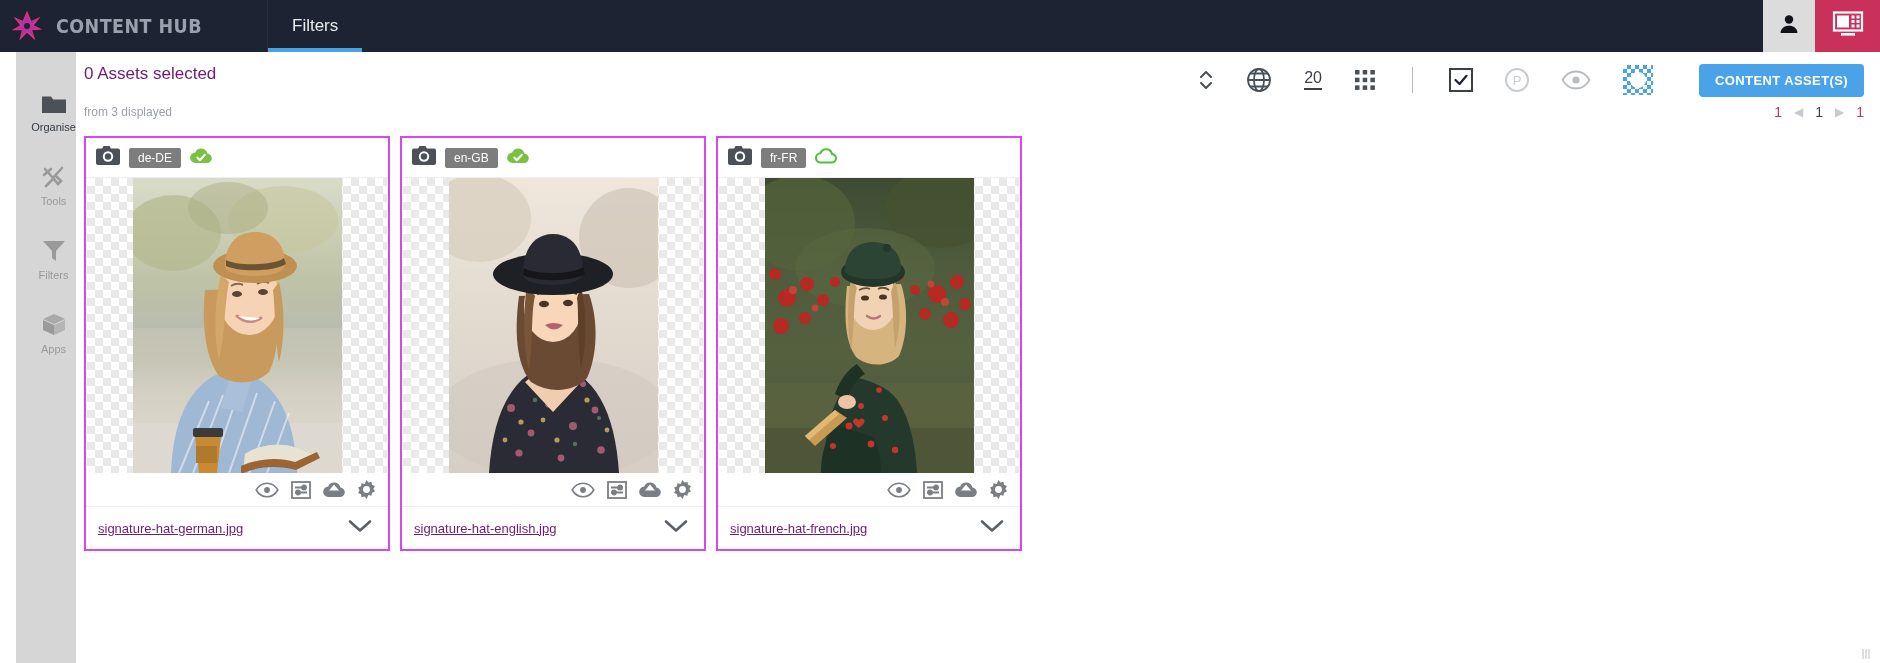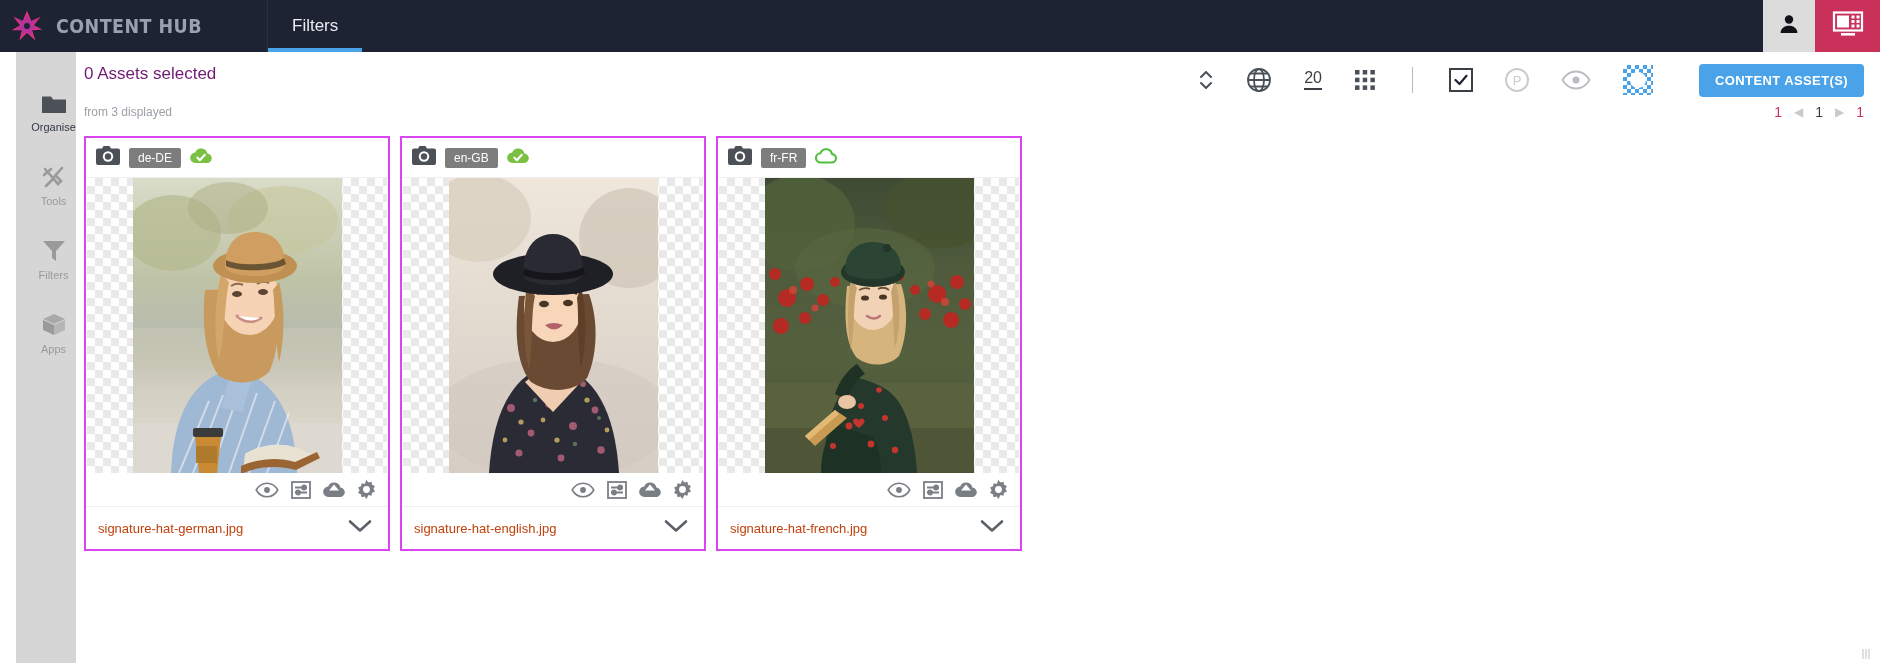--- a/index.html
+++ b/index.html
@@ -274,21 +274,21 @@
     color: #7a7f86;
   }
   .card-tools .tool-btn { color: #7a7f86; }
   .card-foot {
     height: 42px;
     display: flex;
     align-items: center;
     justify-content: space-between;
     padding: 0 16px 0 12px;
   }
-  .file-name { font-size: 13px; color: #c2410c; }
+  .file-name { font-size: 13px; color: #701a75; text-decoration: underline; }
   .chevron { cursor: pointer; color: #5a6068; }
 
   .resize-handle {
     position: absolute;
     right: 6px; bottom: 4px;
     width: 12px; height: 10px;
     cursor: nwse-resize;
     display: flex;
     gap: 1px;
   }

